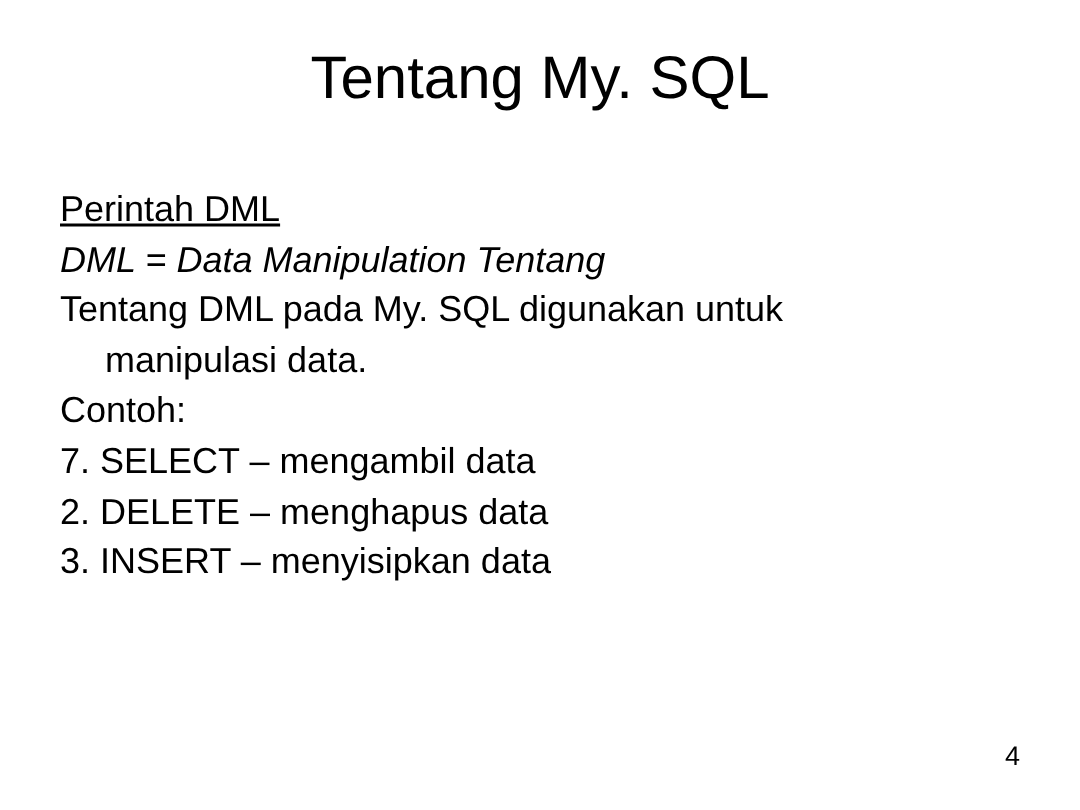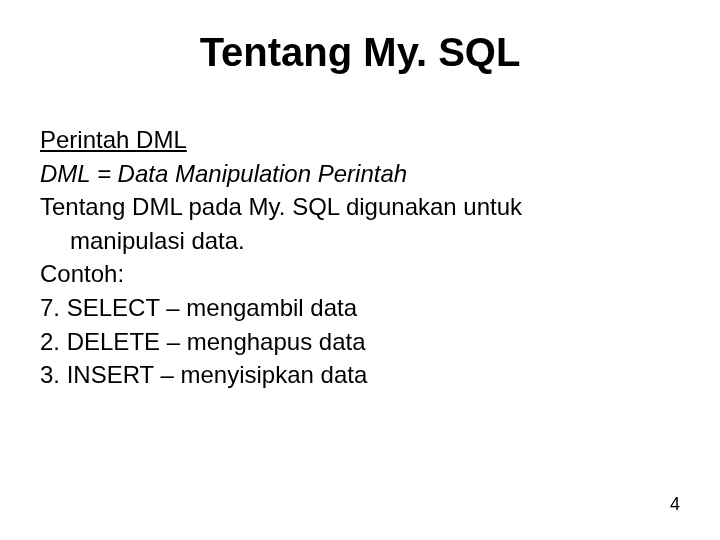--- a/index.html
+++ b/index.html
@@ -17,21 +17,21 @@
     }
     .slide {
       width: 100%;
       height: 100%;
       padding: 30px 40px;
       position: relative;
     }
     .title {
       text-align: center;
       font-size: 40px;
-      font-weight: bold;
+      font-weight: normal;
       color: #000;
       margin-bottom: 40px;
     }
     .content {
       font-size: 24px;
       color: #000;
       line-height: 1.4;
       margin-top: 48px;
     }
     .subtitle {
@@ -51,21 +51,21 @@
       color: #000;
     }
   </style>
 </head>
 <body>
 
 <div class="slide">
   <h1 class="title">Tentang My. SQL</h1>
   <div class="content">
     <div class="subtitle">Perintah DML</div>
-    <div class="definition">DML = Data Manipulation Perintah</div>
+    <div class="definition">DML = Data Manipulation Tentang</div>
     <div>Tentang DML pada My. SQL digunakan untuk</div>
     <div class="indent">manipulasi data.</div>
     <div>Contoh:</div>
     <div>7. SELECT – mengambil data</div>
     <div>2. DELETE – menghapus data</div>
     <div>3. INSERT – menyisipkan data</div>
   </div>
   <div class="page-number">4</div>
 </div>
 

